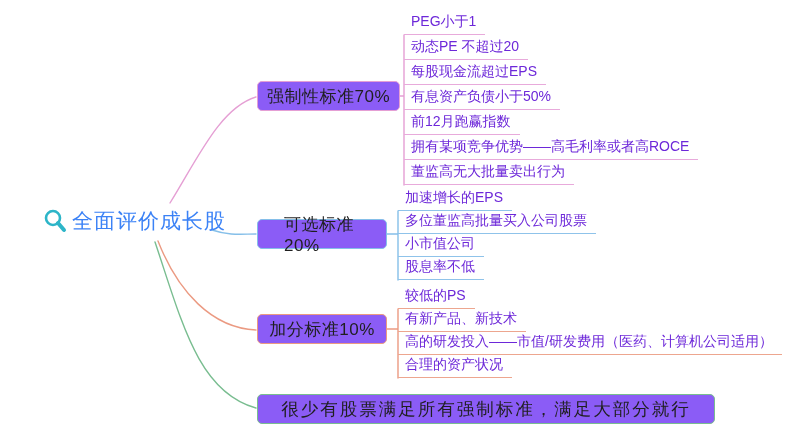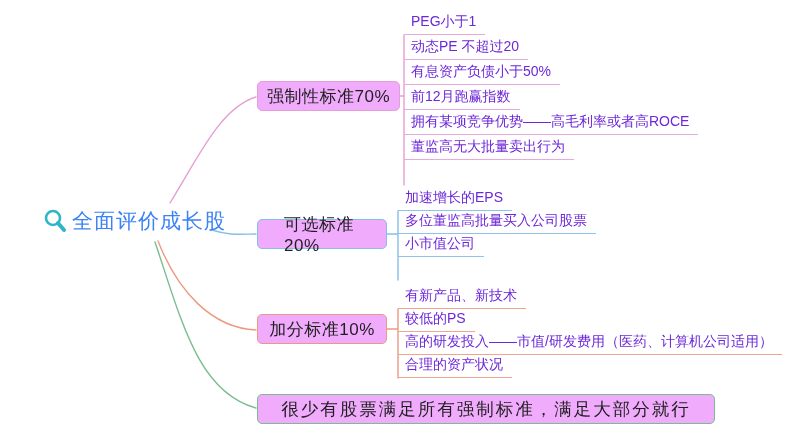--- a/index.html
+++ b/index.html
@@ -16,21 +16,21 @@
   .w-green{stroke:#79bd90;}
 
   .root{
     position:absolute;left:42px;top:205px;height:32px;
     display:flex;align-items:center;gap:4px;
   }
   .root .label{font-size:21px;letter-spacing:1px;color:#3b82f6;}
 
   .bbox{
     position:absolute;height:30px;box-sizing:border-box;
-    background:#f0abfc;border:1px solid;border-radius:5px;
+    background:#8b5cf6;border:1px solid;border-radius:5px;
     display:flex;align-items:center;justify-content:center;
     font-size:17px;letter-spacing:0.5px;color:#1f1f1f;
   }
   .bbox.pink{left:257px;top:81px;width:143px;border-color:#e59fd4;}
   .bbox.blue{left:257px;top:219px;width:130px;border-color:#85bfe9;padding-left:26px;}
   .bbox.coral{left:257px;top:314px;width:130px;border-color:#eb9a82;}
   .bbox.green{left:257px;top:394px;width:458px;border-color:#79bd90;font-size:17.5px;letter-spacing:2px;align-items:center;}
 
   .kids{position:absolute;display:flex;flex-direction:column;align-items:flex-start;}
   .kids .row{
@@ -79,30 +79,32 @@
 <div class="bbox coral">
     <span>加分标准10%</span>
   </div>
 <div class="bbox green">
     <span>很少有股票满足所有强制标准，满足大部分就行</span>
   </div>
 
 <div class="kids b1">
   <div class="row">PEG小于1</div>
   <div class="row">动态PE 不超过20</div>
+  <div class="row">每股现金流超过EPS</div>
   <div class="row">有息资产负债小于50%</div>
   <div class="row">前12月跑赢指数</div>
   <div class="row">拥有某项竞争优势——高毛利率或者高ROCE</div>
   <div class="row">董监高无大批量卖出行为</div>
 </div>
 
 <div class="kids b2">
   <div class="row">加速增长的EPS</div>
   <div class="row">多位董监高批量买入公司股票</div>
   <div class="row">小市值公司</div>
+  <div class="row">股息率不低</div>
 </div>
 
 <div class="kids b3">
+  <div class="row">较低的PS</div>
   <div class="row">有新产品、新技术</div>
-  <div class="row">较低的PS</div>
   <div class="row">高的研发投入——市值/研发费用（医药、计算机公司适用）</div>
   <div class="row">合理的资产状况</div>
 </div>
 
 </body></html>

